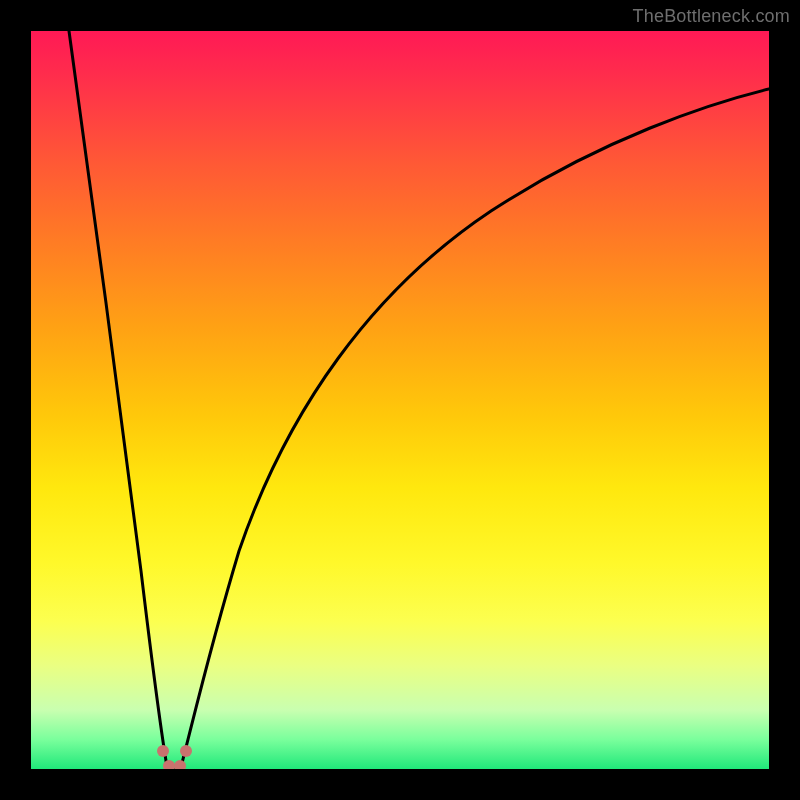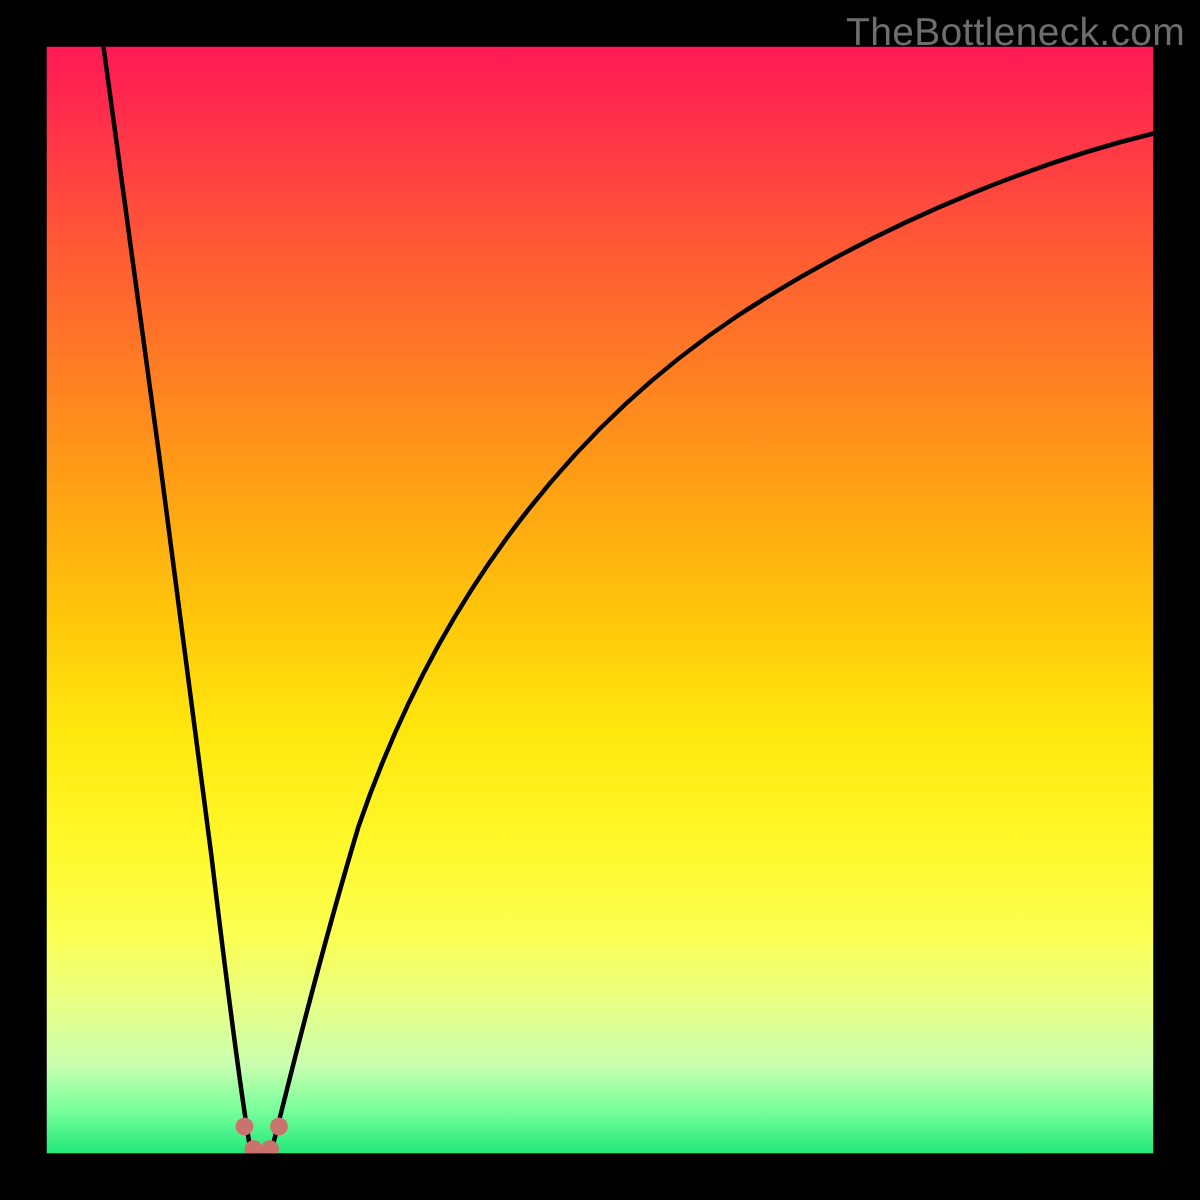--- a/index.html
+++ b/index.html
@@ -55,21 +55,21 @@
     left: 0;
     width: 100%;
     height: 100%;
     pointer-events: none;
   }
   .watermark {
     position: absolute;
     top: 6px;
     right: 10px;
     color: #6e6e6e;
-    font-size: 26px;
+    font-size: 18px;
     letter-spacing: 0.2px;
     user-select: none;
   }
 </style>
 </head>
 <body>
 
 <div class="frame">
 
   <div class="plot-area">

